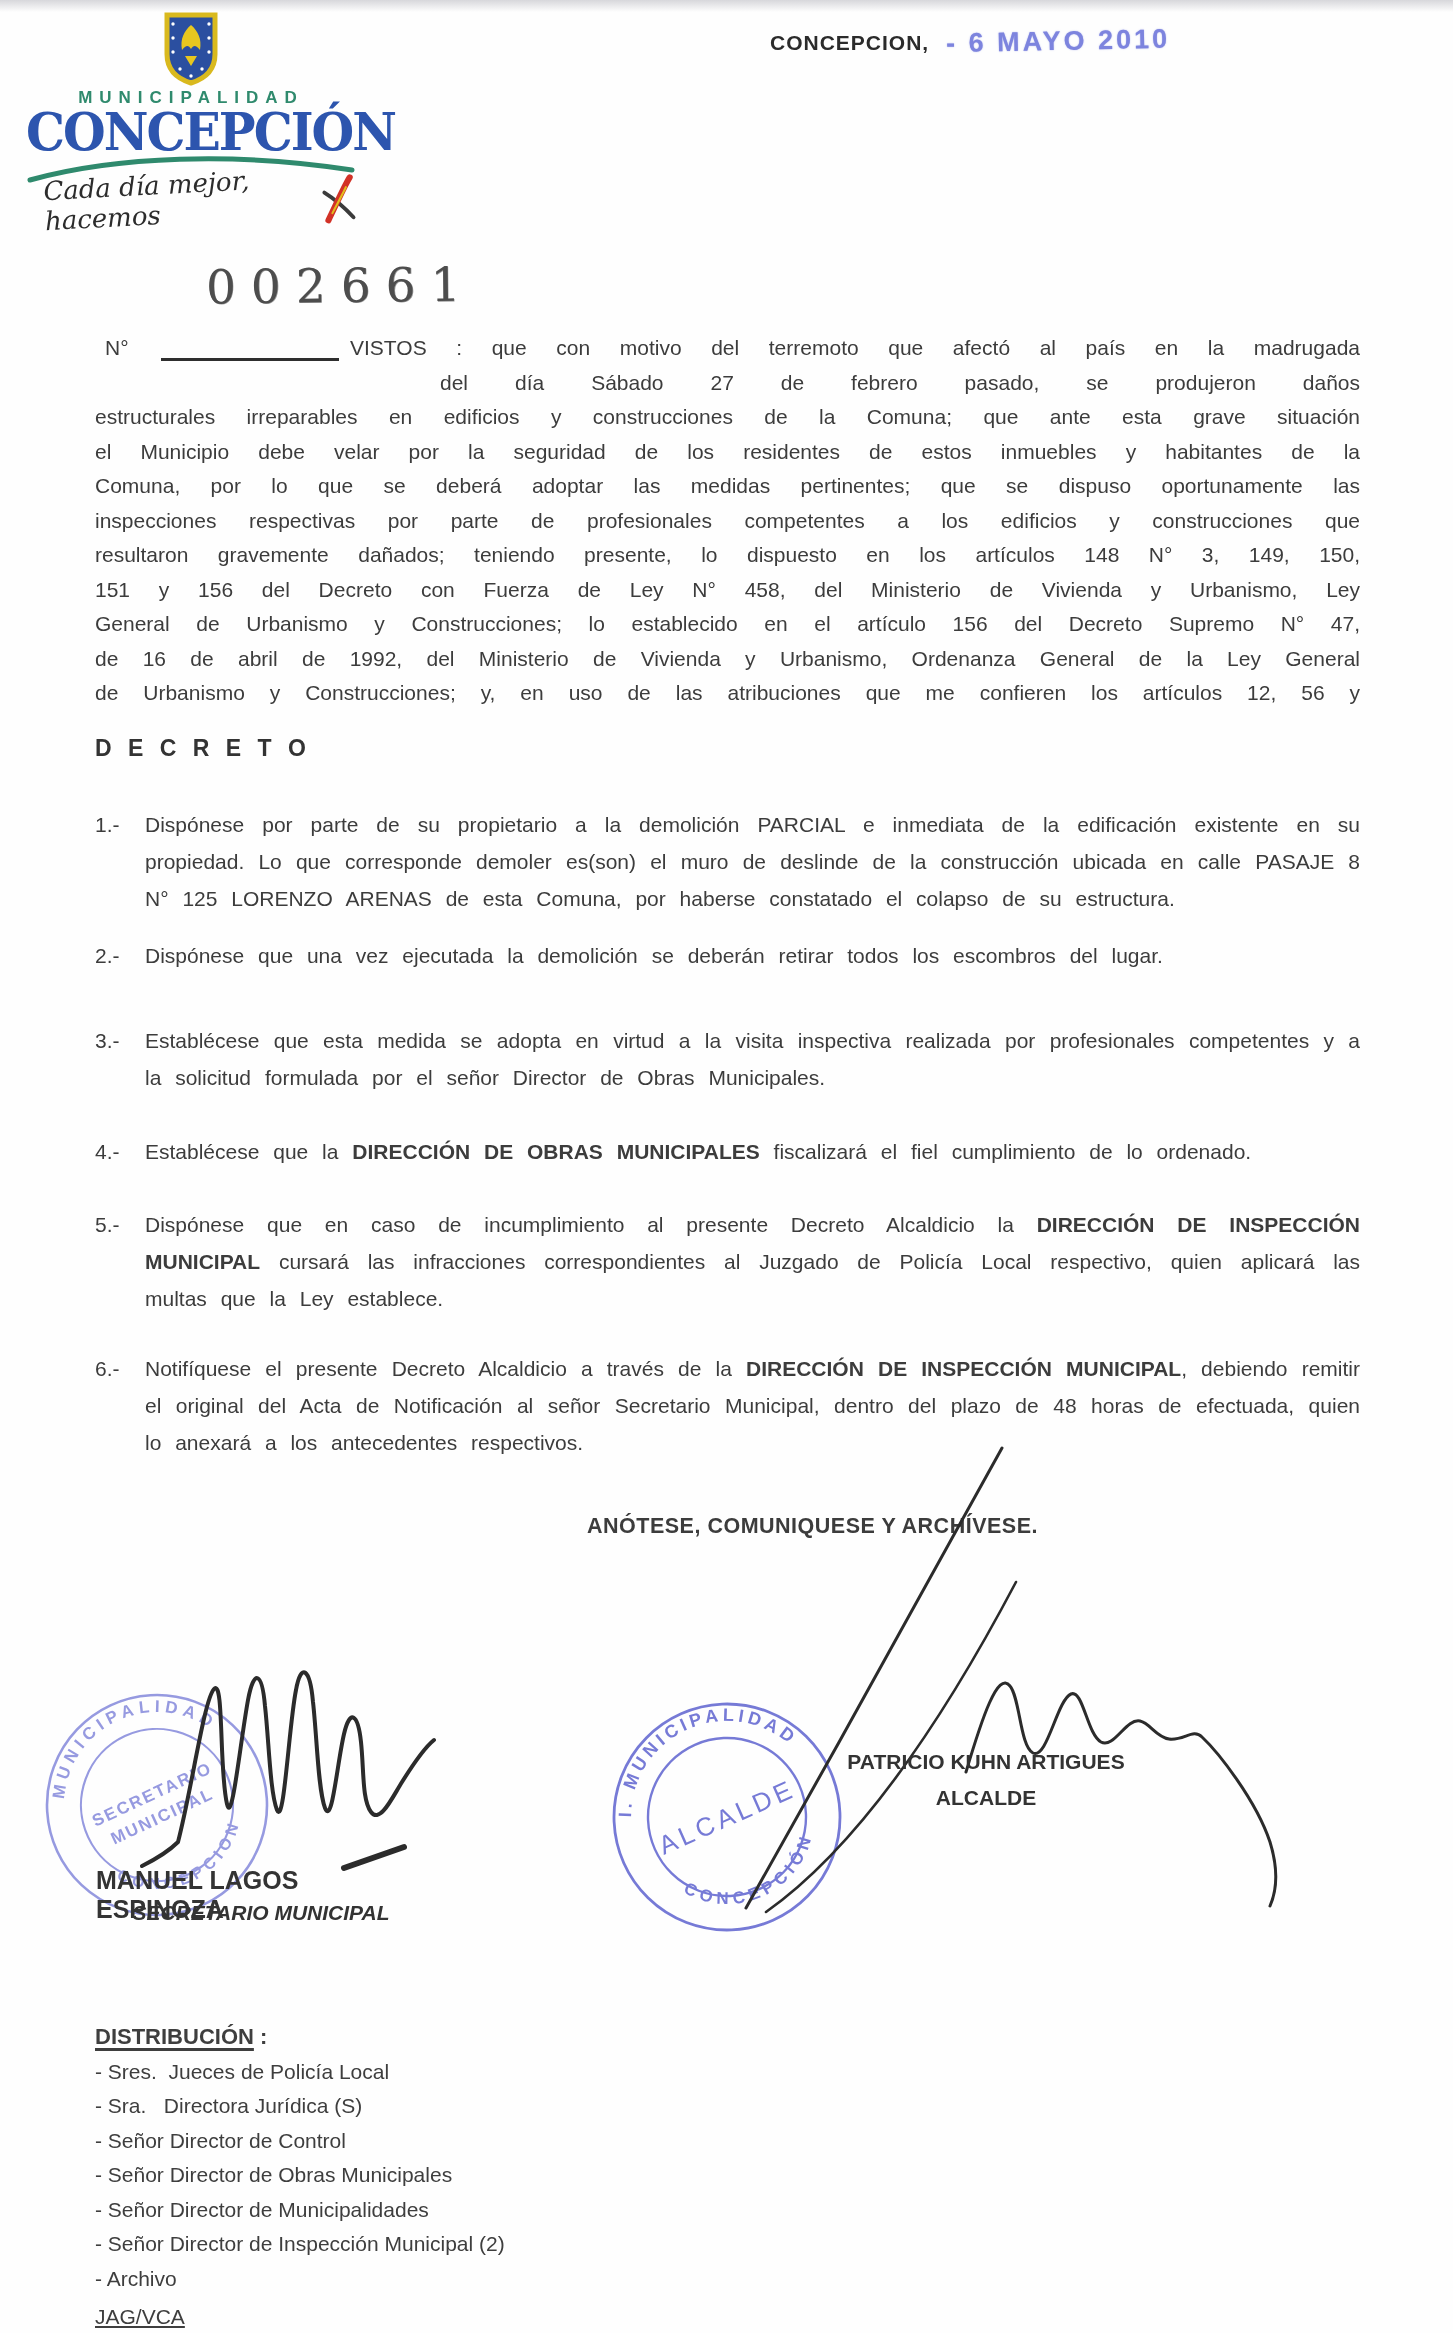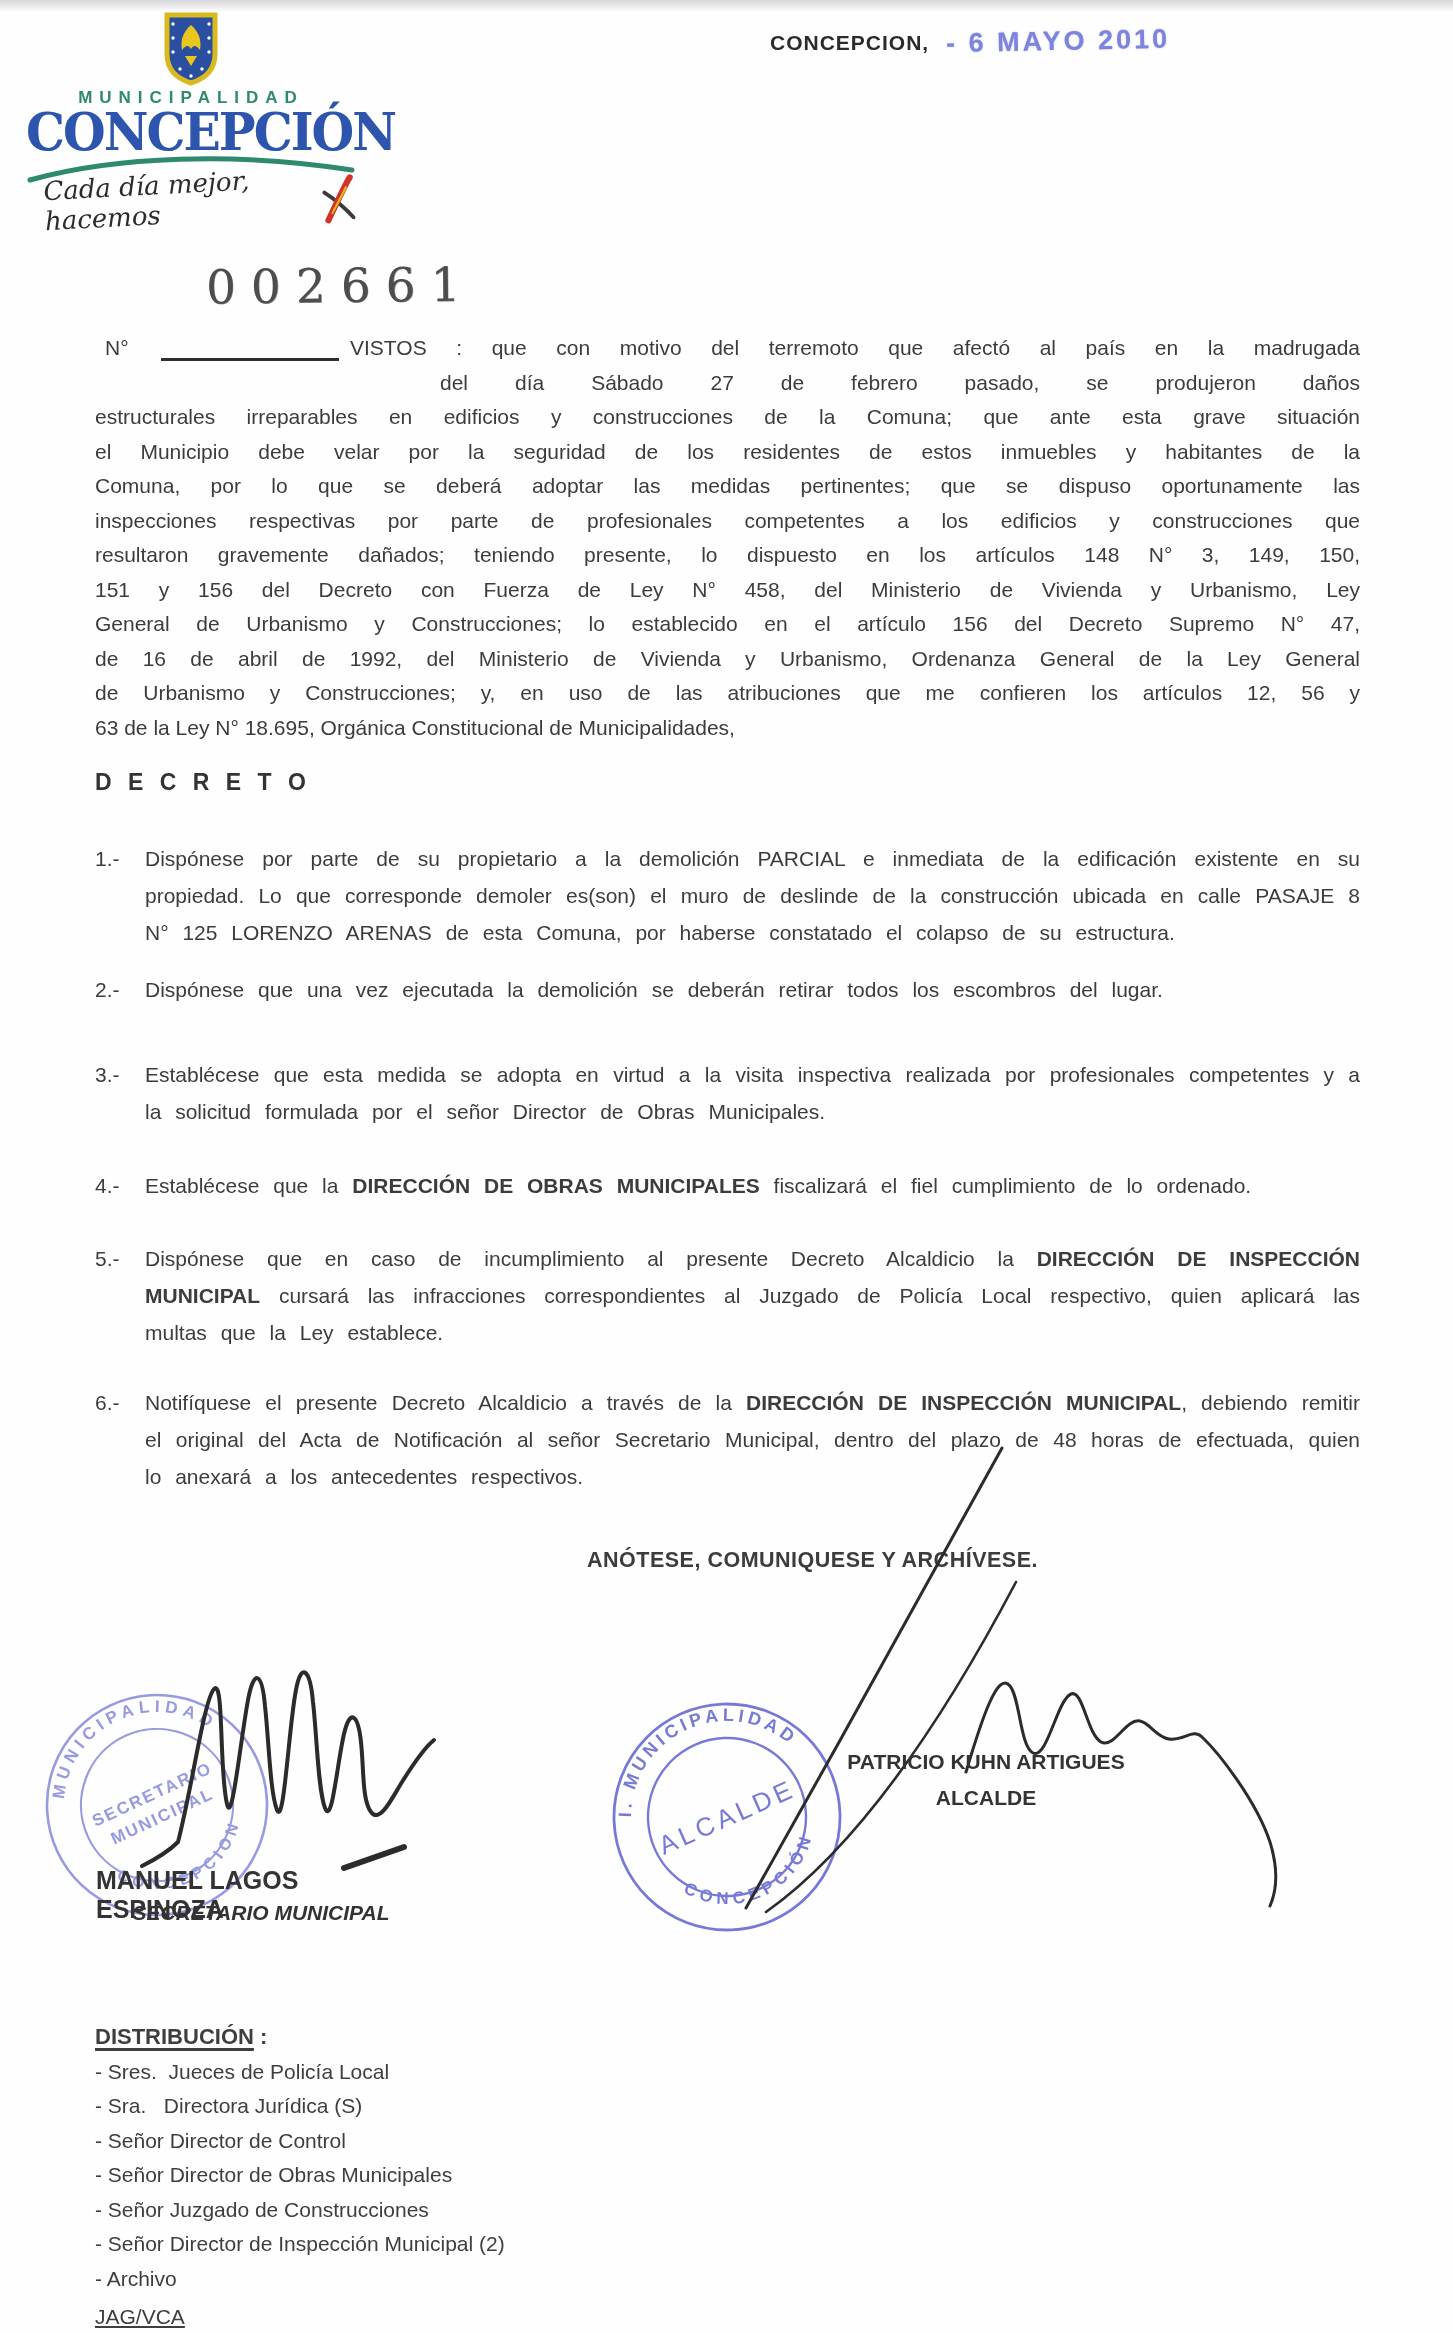--- a/index.html
+++ b/index.html
@@ -127,21 +127,20 @@
         <div class="vline" style="padding-left: 345px;">del día Sábado 27 de febrero pasado, se produjeron daños</div>
         <div class="vline" style="padding-left: 0px;">estructurales irreparables en edificios y construcciones de la Comuna; que ante esta grave situación</div>
         <div class="vline" style="padding-left: 0px;">el Municipio debe velar por la seguridad de los residentes de estos inmuebles y habitantes de la</div>
         <div class="vline" style="padding-left: 0px;">Comuna, por lo que se deberá adoptar las medidas pertinentes; que se dispuso oportunamente las</div>
         <div class="vline" style="padding-left: 0px;">inspecciones respectivas por parte de profesionales competentes a los edificios y construcciones que</div>
         <div class="vline" style="padding-left: 0px;">resultaron gravemente dañados; teniendo presente, lo dispuesto en los artículos 148 N° 3, 149, 150,</div>
         <div class="vline" style="padding-left: 0px;">151 y 156 del Decreto con Fuerza de Ley N° 458, del Ministerio de Vivienda y Urbanismo, Ley</div>
         <div class="vline" style="padding-left: 0px;">General de Urbanismo y Construcciones; lo establecido en el artículo 156 del Decreto Supremo N° 47,</div>
         <div class="vline" style="padding-left: 0px;">de 16 de abril de 1992, del Ministerio de Vivienda y Urbanismo, Ordenanza General de la Ley General</div>
         <div class="vline" style="padding-left: 0px;">de Urbanismo y Construcciones; y, en uso de las atribuciones que me confieren los artículos 12, 56 y</div>
-        <div class="vline vlast" style="padding-left: 0px;">63 de la Ley N° 18.695, Orgánica Constitucional de Municipalidades,</div>
       </div>
 
     <h2 class="decreto">D E C R E T O</h2>
 
     <div class="items" id="items">
         <div class="ditem">
           <span class="num">1.-</span>
           <div class="itext"><span>Dispónese por parte de su propietario a la demolición PARCIAL e inmediata de la edificación existente en su propiedad. Lo que corresponde demoler es(son) el muro de deslinde de la construcción ubicada en calle PASAJE 8 N° 125 LORENZO ARENAS de esta Comuna, por haberse constatado el colapso de su estructura.</span></div>
         </div>
         <div class="ditem">
@@ -232,19 +231,19 @@
 
   <div class="distribution">
     <div class="dist-heading">
       <span class="u">DISTRIBUCIÓN</span><span> :</span>
     </div>
     <div id="dist-items">
         <div class="dist-item">- Sres.  Jueces de Policía Local</div>
         <div class="dist-item">- Sra.   Directora Jurídica (S)</div>
         <div class="dist-item">- Señor Director de Control</div>
         <div class="dist-item">- Señor Director de Obras Municipales</div>
-        <div class="dist-item">- Señor Juzgado de Construcciones</div>
+        <div class="dist-item">- Señor Director de Municipalidades</div>
         <div class="dist-item">- Señor Director de Inspección Municipal (2)</div>
         <div class="dist-item">- Archivo</div>
       </div>
     <div class="initials">JAG/VCA</div>
   </div>
 </div>
 
 </body></html>

